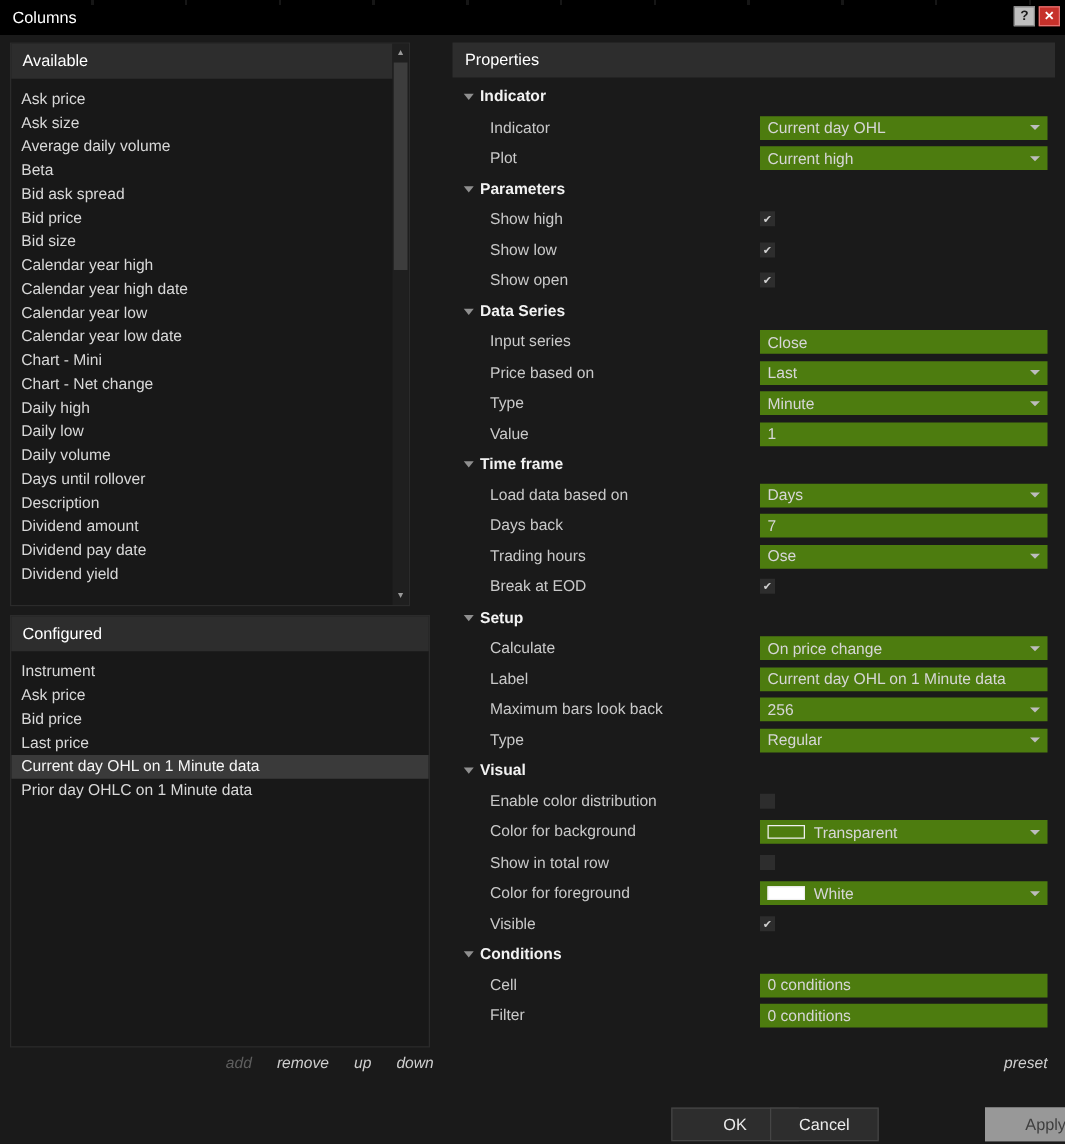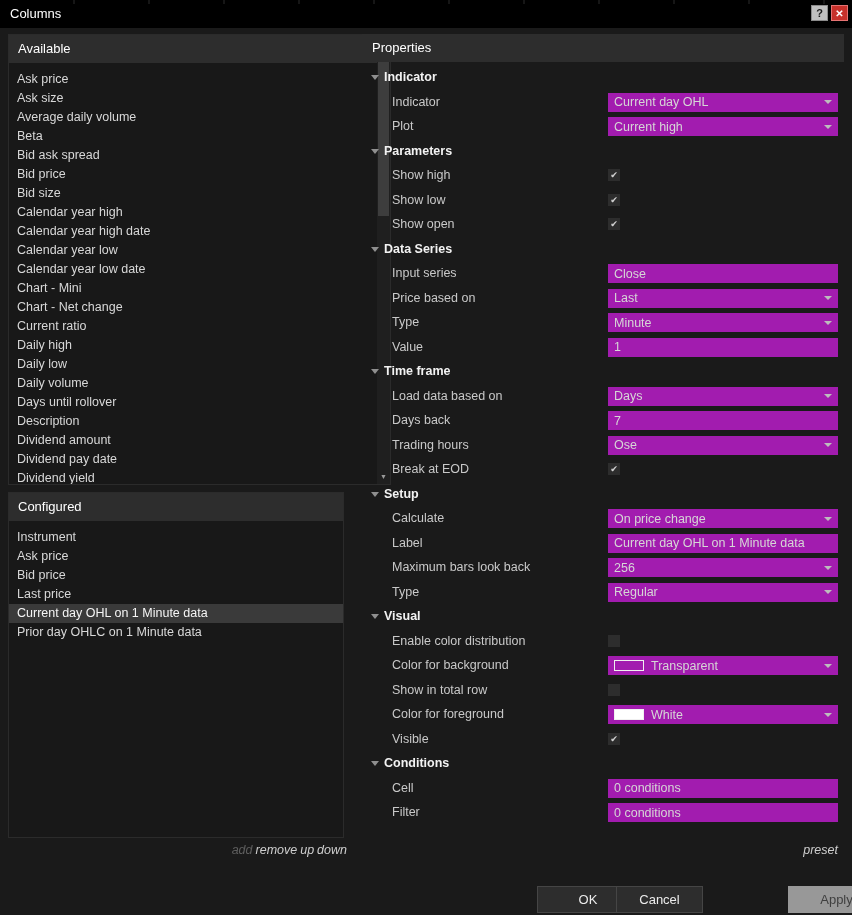--- a/index.html
+++ b/index.html
@@ -15,56 +15,56 @@
     background:repeating-linear-gradient(90deg, #000 0 73px, #2c2c2c 73px 75px); opacity:.5; }
   .win-title { position:absolute; left:10px; top:6px; font-size:13px; color:#ffffff; }
   .tb-buttons { position:absolute; right:4px; top:5px; display:flex; gap:3px; }
   .btn-help { width:17px; height:16px; background:#bfbfbf; border:1px solid #8a8a8a;
     color:#1a1a1a; font-size:11px; font-weight:bold; text-align:center; line-height:15px; cursor:default; }
   .btn-close { width:17px; height:16px; background:#c6312b; border:1px solid #e57373;
     color:#fff; font-size:10px; font-weight:bold; text-align:center; line-height:15px; cursor:default; }
 
   
   .listbox { position:absolute; background:#181818; border:1px solid #2b2b2b; }
-  .available-box { left:8px; top:34px; width:383px; height:451px;padding-left:24px; }
+  .available-box { left:8px; top:34px; width:320px; height:451px;padding-left:24px; }
   .configured-box { left:8px; top:492px; width:336px; height:346px; }
   .list-header { position:absolute; top:0; left:0; right:0; height:28px; background:#2d2d2d;
     color:#ffffff; font-size:13px; line-height:28px; padding-left:9px; }
   .available-box .list-header { right:13px; }
   .list-items { position:absolute; top:28px; left:0; right:0; bottom:0; overflow:hidden; padding-top:7px; }
   .available-box .list-items { right:13px; }
   .list-item { height:19px; line-height:19px; padding-left:8px; font-size:12.5px;
     color:#d8d8d8; white-space:nowrap; }
   .list-item.selected { background:#3a3a3a; color:#f5f5f5; }
 
   
   .scrollbar { position:absolute; top:0; right:0; width:13px; height:100%; background:#1f1f1f; }
   .sb-btn { position:absolute; left:0; width:13px; height:13px; text-align:center;
     font-size:7px; color:#9a9a9a; line-height:13px; }
   .sb-up { top:1px; }
   .sb-down { bottom:1px; }
   .sb-thumb { position:absolute; top:15px; left:1px; width:11px; height:166px; background:#3d3d3d; }
 
   
   .list-actions { position:absolute; left:8px; top:843px; width:343px; display:flex;
-    justify-content:flex-end; gap:3px; font-size:12.5px; font-style:italic; padding-right:4px; }
+    justify-content:flex-end; gap:20px; font-size:12.5px; font-style:italic; padding-right:4px; }
   .action { color:#cfcfcf; cursor:default; }
   .action.disabled { color:#5e5e5e; }
 
   
   .props-box { position:absolute; left:362px; top:34px; width:482px; height:800px; }
   .props-header { position:absolute; top:0; left:0; right:0; height:28px; background:#2d2d2d;
     color:#ffffff; font-size:13px; line-height:28px; padding-left:10px; }
   .prop-grid { position:absolute; top:32px; left:0; right:0; }
   .row { position:relative; height:24.5px; }
   .cat-arrow { position:absolute; left:9px; top:9px; width:0; height:0;
     border-left:4px solid transparent; border-right:4px solid transparent; border-top:5px solid #8f8f8f; }
   .cat-label { position:absolute; left:22px; top:4px; font-size:12.5px; font-weight:bold; color:#f2f2f2; }
   .prop-label { position:absolute; left:30px; top:4px; font-size:12.5px; color:#c9c9c9; white-space:nowrap; }
-  .ctrl { position:absolute; left:246px; top:2px; width:230px; height:19px; background:#a21caf;
+  .ctrl { position:absolute; left:246px; top:2px; width:230px; height:19px; background:#4d7c0f;
     font-size:12.5px; color:#d6d6d6; padding:0 6px; display:flex; align-items:center; }
   .val { flex:1; overflow:hidden; white-space:nowrap; }
   .chev { width:0; height:0; border-left:4px solid transparent; border-right:4px solid transparent;
     border-top:4px solid #bdbdbd; margin-left:4px; }
   .checkbox { position:absolute; left:246px; top:5px; width:12px; height:12px; background:#2d2d2d;
     font-size:9px; line-height:12px; color:#d2d2d2; text-align:center; }
   .swatch { display:inline-block; width:30px; height:11px; margin-right:7px;
     border:1px solid #f0f0f0; background:transparent; flex:0 0 auto; }
 
   .preset-link { position:absolute; left:362px; top:843px; width:476px; text-align:right;
@@ -98,21 +98,20 @@
       <div class="list-item">Beta</div>
       <div class="list-item">Bid ask spread</div>
       <div class="list-item">Bid price</div>
       <div class="list-item">Bid size</div>
       <div class="list-item">Calendar year high</div>
       <div class="list-item">Calendar year high date</div>
       <div class="list-item">Calendar year low</div>
       <div class="list-item">Calendar year low date</div>
       <div class="list-item">Chart - Mini</div>
       <div class="list-item">Chart - Net change</div>
-      <div class="list-item">Current ratio</div>
       <div class="list-item">Daily high</div>
       <div class="list-item">Daily low</div>
       <div class="list-item">Daily volume</div>
       <div class="list-item">Days until rollover</div>
       <div class="list-item">Description</div>
       <div class="list-item">Dividend amount</div>
       <div class="list-item">Dividend pay date</div>
       <div class="list-item">Dividend yield</div>
     </div>
   <div class="scrollbar">

